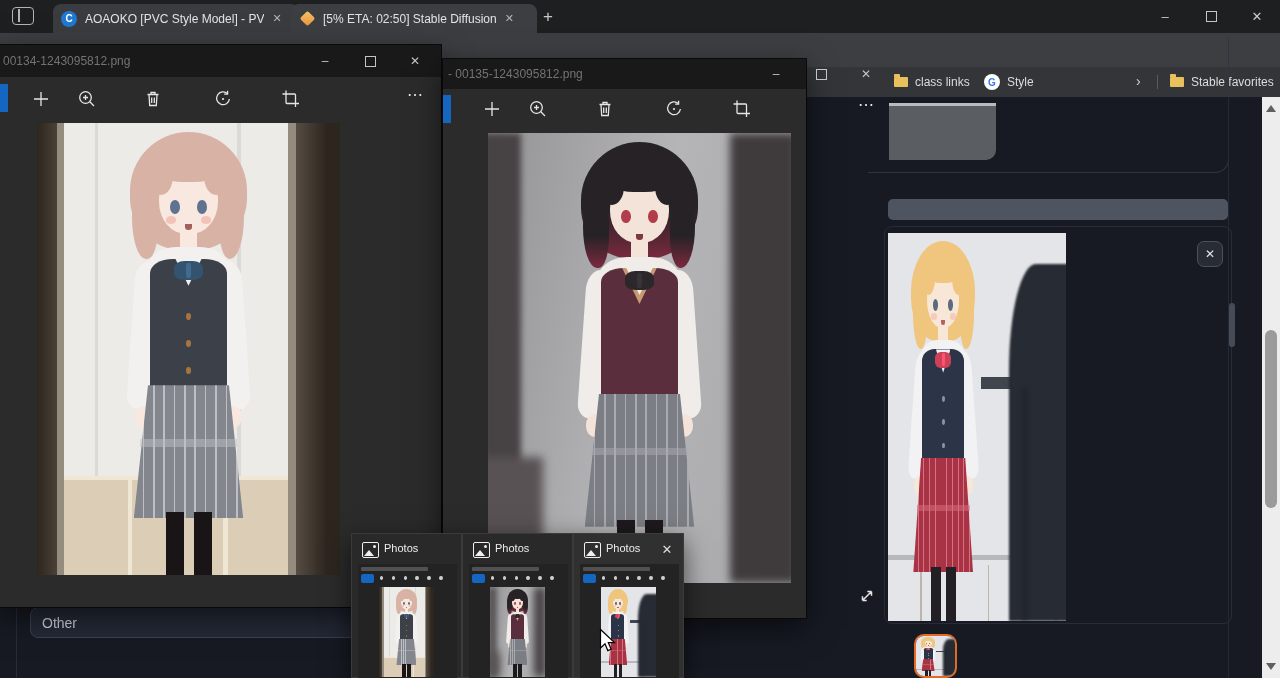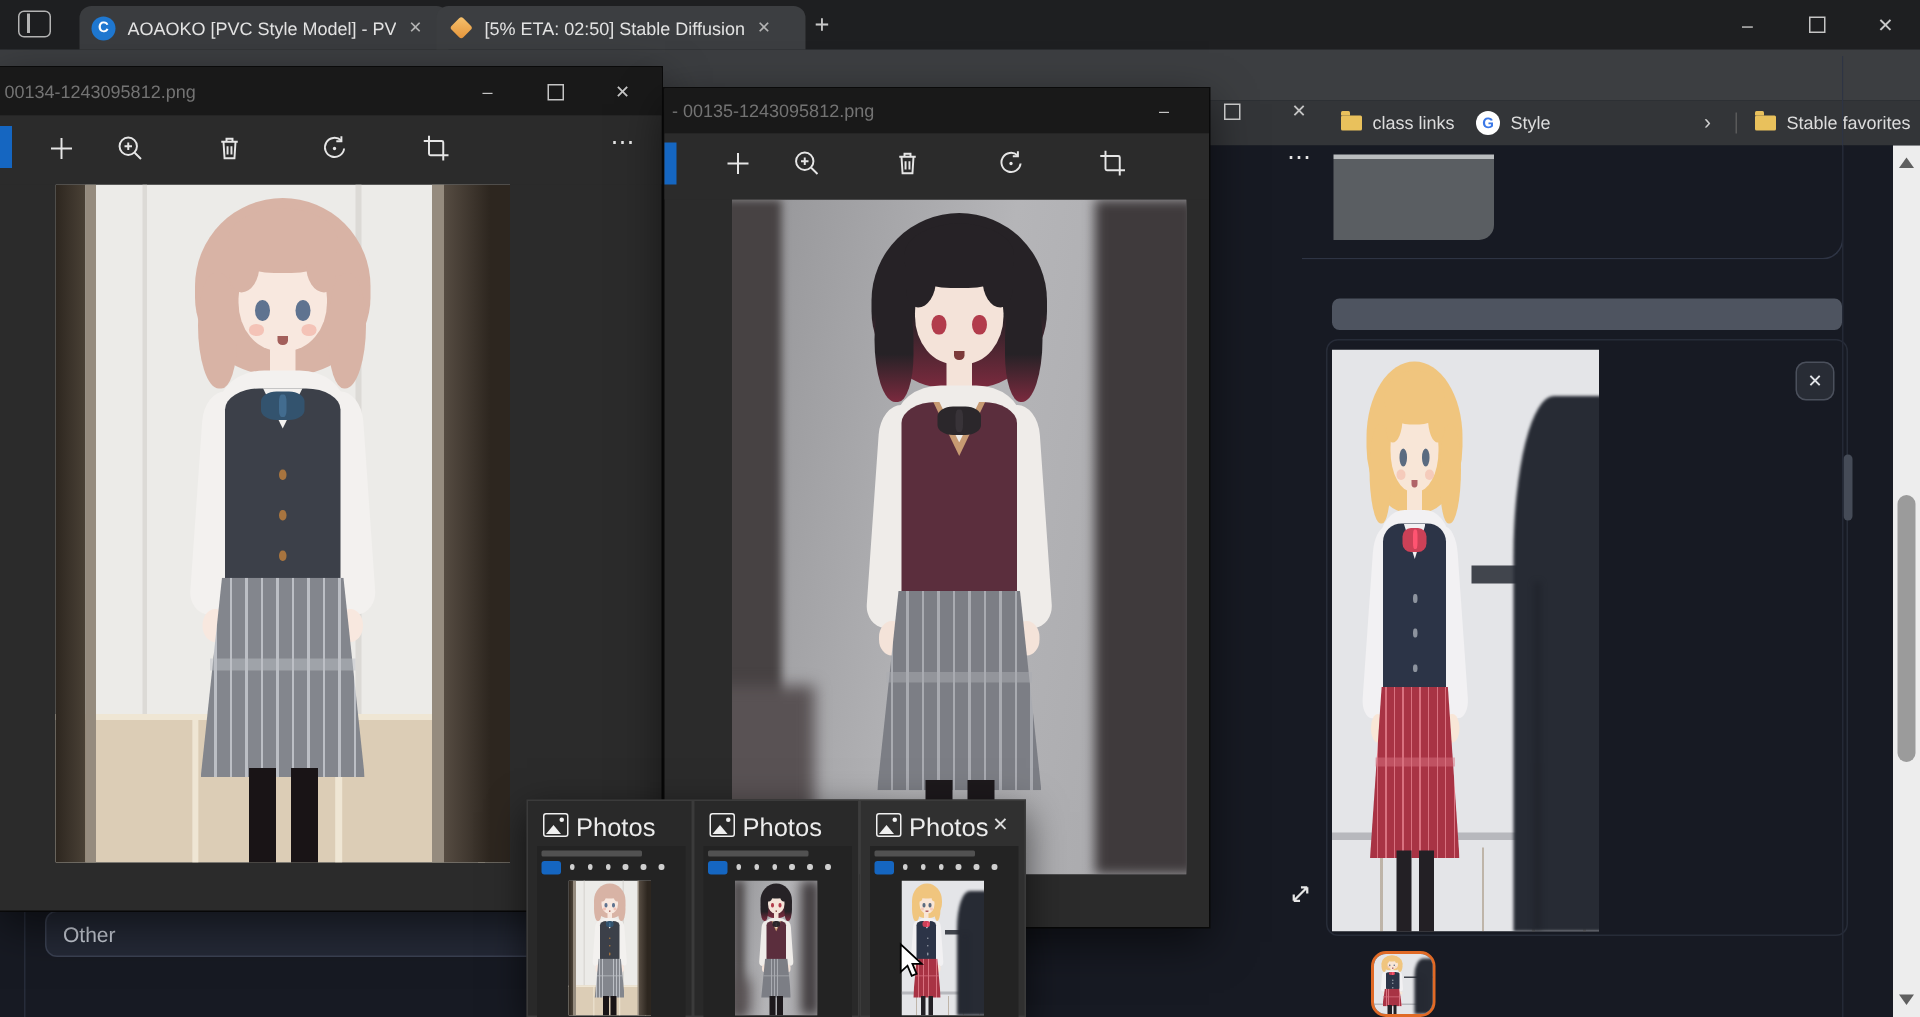--- a/index.html
+++ b/index.html
@@ -26,21 +26,21 @@
   .wc{position:absolute;top:0;width:46px;height:32px;display:flex;align-items:center;justify-content:center;color:#c5c5c5;font-size:12px;}
   .maxsq{width:9px;height:9px;border:1px solid #c5c5c5;display:block;}
   .ptool{position:absolute;left:0;width:100%;background:#2b2b2b;}
   .pti{position:absolute;width:22px;height:22px;}
   .pti svg{stroke:#e6e6e6;fill:none;stroke-width:1.3;}
   .bluestrip{position:absolute;left:0;width:8px;background:#1566c1;}
   
   .sel{position:absolute;background:#242936;border:1px solid #3a4152;border-radius:8px;display:flex;align-items:center;}
   
   .card{position:absolute;top:0;width:111px;height:145px;background:#292929;border:1px solid #3b3b3b;box-sizing:border-box;}
-  .card .lbl{position:absolute;left:32px;top:8px;font-size:17px;color:#ececec;}
+  .card .lbl{position:absolute;left:32px;top:8px;font-size:11px;color:#ececec;}
   .picframe{position:absolute;left:10px;top:8px;width:15px;height:14px;border:1.5px solid #f0f0f0;border-radius:2px;}
   .picframe:before{content:"";position:absolute;left:1px;bottom:1px;border-left:5px solid transparent;border-right:5px solid transparent;border-bottom:6px solid #f0f0f0;}
   .picframe:after{content:"";position:absolute;right:2px;top:2px;width:3px;height:3px;border-radius:50%;background:#f0f0f0;}
   .mini{position:absolute;left:6px;top:30px;width:99px;height:115px;background:#232323;overflow:hidden;}
   .artbox{position:absolute;overflow:hidden;}
   .tri-up{width:0;height:0;border-left:5px solid transparent;border-right:5px solid transparent;border-bottom:7px solid #5f5f5f;}
   .tri-dn{width:0;height:0;border-left:5px solid transparent;border-right:5px solid transparent;border-top:7px solid #5f5f5f;}
 </style>
 </head>
 <body>

